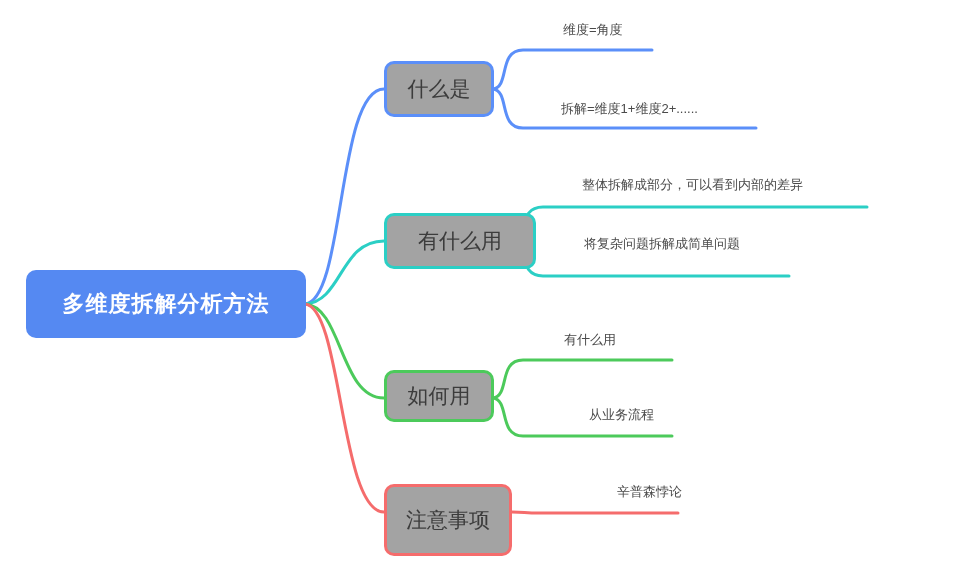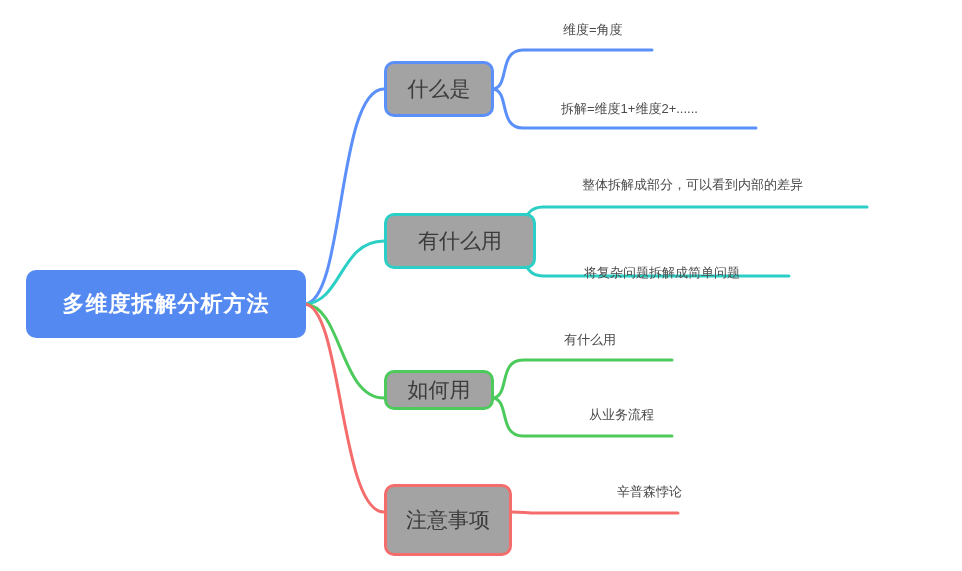--- a/index.html
+++ b/index.html
@@ -48,33 +48,33 @@
   }
   .branch-node {
     background: #a3a3a3;
     border: 3px solid #999;
     border-radius: 10px;
     color: #3c3c3c;
     font-size: 21px;
   }
   .branch-1 { left: 384px; top: 61px;  width: 110px; height: 56px; }
   .branch-2 { left: 384px; top: 213px; width: 152px; height: 56px; }
-  .branch-3 { left: 384px; top: 370px; width: 110px; height: 40px; }
+  .branch-3 { left: 384px; top: 370px; width: 110px; height: 52px; }
   .branch-4 { left: 384px; top: 484px; width: 128px; height: 72px; }
   .leaf-label {
     position: absolute;
     font-size: 13px;
     color: #4a4a4a;
     white-space: nowrap;
     cursor: pointer;
   }
   .leaf-1 { left: 563px; top: 21px; }
   .leaf-2 { left: 561px; top: 100px; }
   .leaf-3 { left: 582px; top: 176px; text-align: right; }
-  .leaf-4 { left: 584px; top: 264px; }
+  .leaf-4 { left: 584px; top: 235px; }
   .leaf-5 { left: 564px; top: 331px; }
   .leaf-6 { left: 564px; top: 406px; margin-left: 25px; }
   .leaf-7 { left: 604px; top: 483px; margin-left: 13px; }
 </style>
 </head>
 <body>
 
 <div class="canvas">
 
   <svg class="edges" viewBox="0 0 962 571" xmlns="http://www.w3.org/2000/svg">

